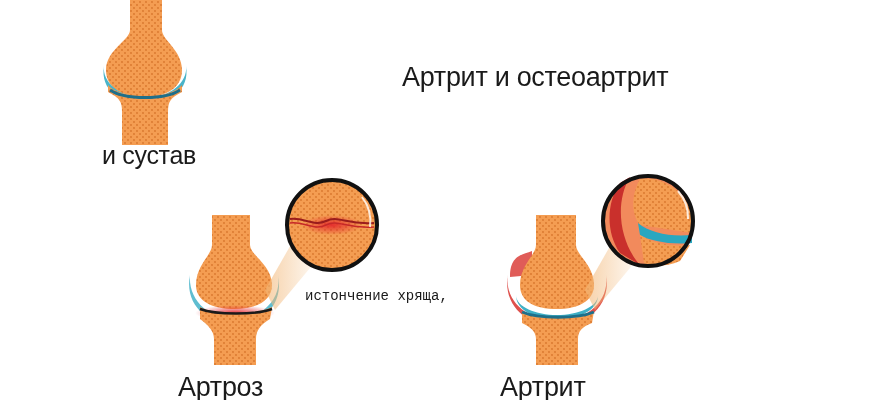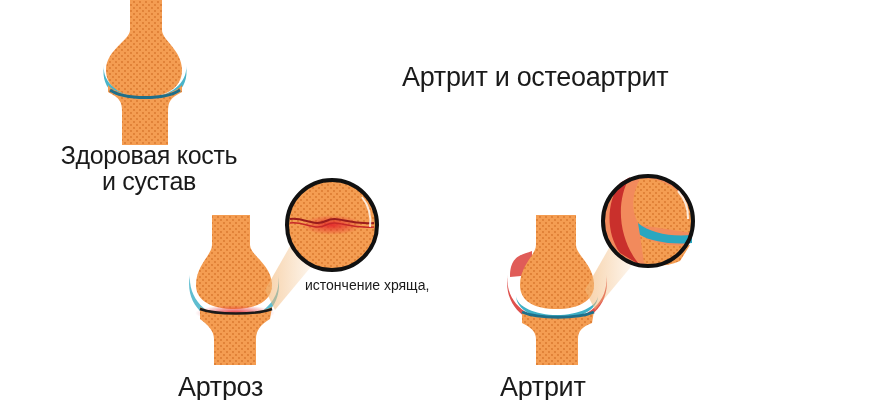--- a/index.html
+++ b/index.html
@@ -35,21 +35,20 @@
 
 <div class="abs title">Артрит и остеоартрит</div>
 
 <svg style="left:90px;top:0;" width="110" height="145" viewBox="0 0 110 145">
   <path d="M40,0 L72,0 L72,30 C72,40 92,50 92,70 C92,88 76,97 55,97 C32,97 16,88 16,70 C16,50 40,40 40,30 Z" fill="url(#dots)"></path>
   <path d="M14,66 C10,90 30,104 55,104 C80,104 100,90 96,66 C98,82 80,98 55,98 C30,98 12,82 14,66 Z" fill="#2aa7c0" opacity="0.85"></path>
   <path d="M18,85 C30,100 80,100 92,85 L92,92 C80,98 78,102 78,112 L78,145 L32,145 L32,112 C32,102 30,98 18,92 Z" fill="url(#dots)"></path>
   <path d="M20,90 C35,100 75,100 90,90" stroke="#1e6f8a" stroke-width="3" fill="none"></path>
 </svg>
 <div class="abs lbl-healthy">
-  <div>Здоровая кость</div>
   <div>и сустав</div>
 </div>
 
 <svg style="left:180px;top:215px;" width="110" height="150" viewBox="0 0 110 150">
   <path d="M32,0 L70,0 L70,30 C70,40 92,50 92,70 C92,86 76,94 55,94 C32,94 16,86 16,70 C16,50 32,40 32,30 Z" fill="url(#dots)"></path>
   <path d="M10,60 C4,90 28,110 55,110 C82,110 104,90 98,60 C102,86 80,104 55,104 C30,104 8,86 10,60 Z" fill="#2aa7c0" opacity="0.75"></path>
   <ellipse cx="55" cy="98" rx="40" ry="8" fill="url(#redglow)"></ellipse>
   <path d="M20,92 C34,100 78,100 92,92 L90,104 C80,110 76,116 76,124 L76,150 L34,150 L34,124 C34,116 28,110 20,104 Z" fill="url(#dots)"></path>
   <path d="M20,94 C36,100 76,100 92,94" stroke="#1a1a1a" stroke-width="2.5" fill="none"></path>
 </svg>
@@ -57,21 +56,21 @@
   <path d="M0,70 L40,0 L60,30 L10,90 Z" fill="url(#beam)" opacity="0.7"></path>
 </svg>
 <svg style="left:284px;top:177px;" width="96" height="96" viewBox="0 0 96 96">
   <circle cx="48" cy="48" r="45" fill="url(#dots)"></circle>
   <ellipse cx="48" cy="48" rx="30" ry="10" fill="url(#redglow)"></ellipse>
   <path d="M6,42 C20,40 30,50 42,44 C54,38 62,48 90,46" stroke="#9a1c1c" stroke-width="2" fill="none"></path>
   <path d="M6,46 C20,44 30,54 42,48 C54,42 62,52 90,50" stroke="#c62828" stroke-width="1.5" fill="none"></path>
   <circle cx="48" cy="48" r="45" fill="none" stroke="#111" stroke-width="4"></circle>
   <path d="M78,20 A40,40 0 0 1 86,50" stroke="#fff" stroke-width="2" fill="none" opacity="0.8"></path>
 </svg>
-<div class="abs desc" style="left:305px;top:275px;">
+<div class="abs desc" style="left:305px;top:286px;font-family:Liberation Mono, monospace;">
   <div>истончение хряща,</div>
 </div>
 <div class="abs lbl-big" style="left:178px;top:372px;">Артроз</div>
 
 <svg style="left:502px;top:215px;" width="110" height="150" viewBox="0 0 110 150">
   <path d="M6,60 C0,92 28,112 55,112 C82,112 110,92 104,60 C108,88 82,106 55,106 C28,106 2,88 6,60 Z" fill="#d8332e" opacity="0.85"></path>
   <path d="M8,62 C8,40 20,40 30,36 L30,60 Z" fill="#d8332e" opacity="0.8"></path>
   <path d="M34,0 L74,0 L74,30 C74,40 92,50 92,70 C92,86 76,94 55,94 C32,94 18,86 18,70 C18,50 34,40 34,30 Z" fill="url(#dots)"></path>
   <path d="M14,80 C14,96 34,104 55,104 C76,104 96,96 96,80 C96,92 76,100 55,100 C34,100 14,92 14,80 Z" fill="#2aa7c0" opacity="0.9"></path>
   <path d="M20,96 C34,104 78,104 92,96 L90,108 C80,112 76,116 76,124 L76,150 L34,150 L34,124 C34,116 28,112 20,108 Z" fill="url(#dots)"></path>

